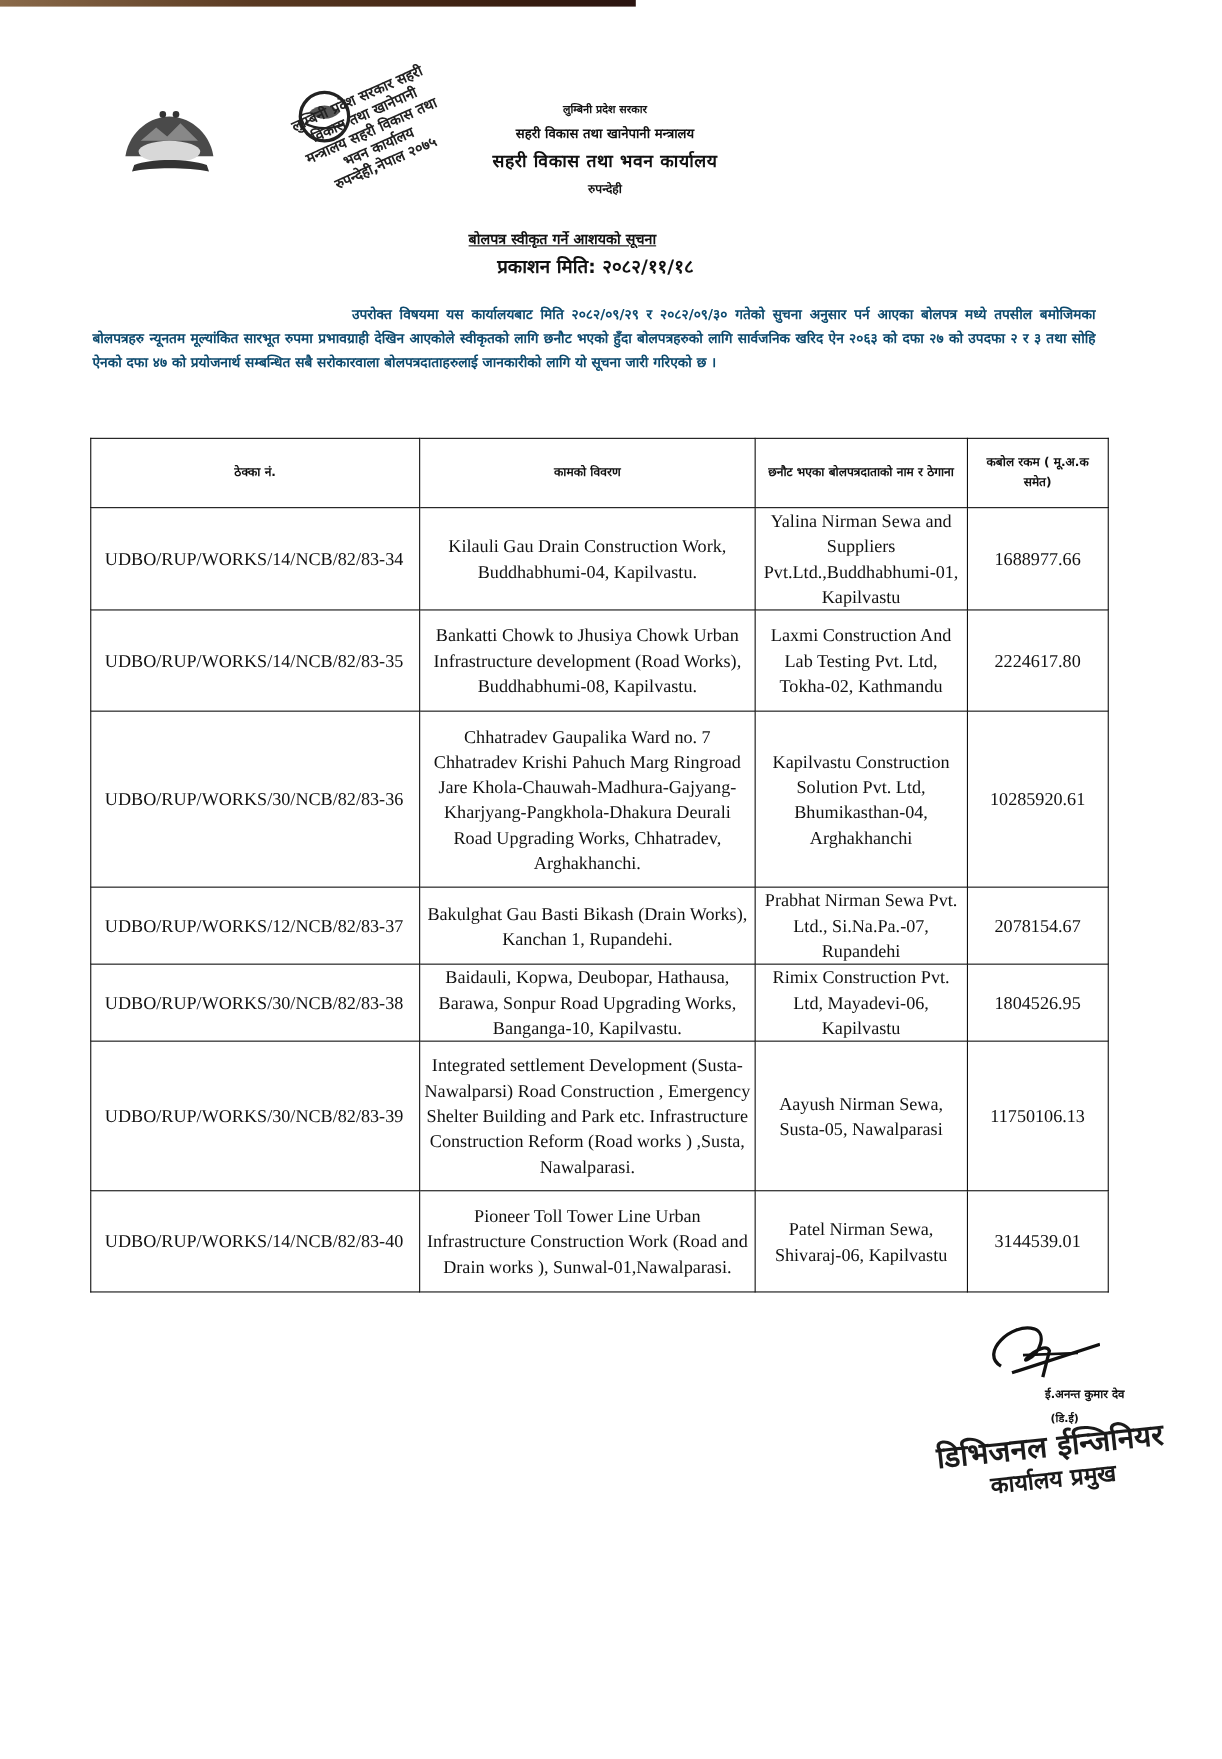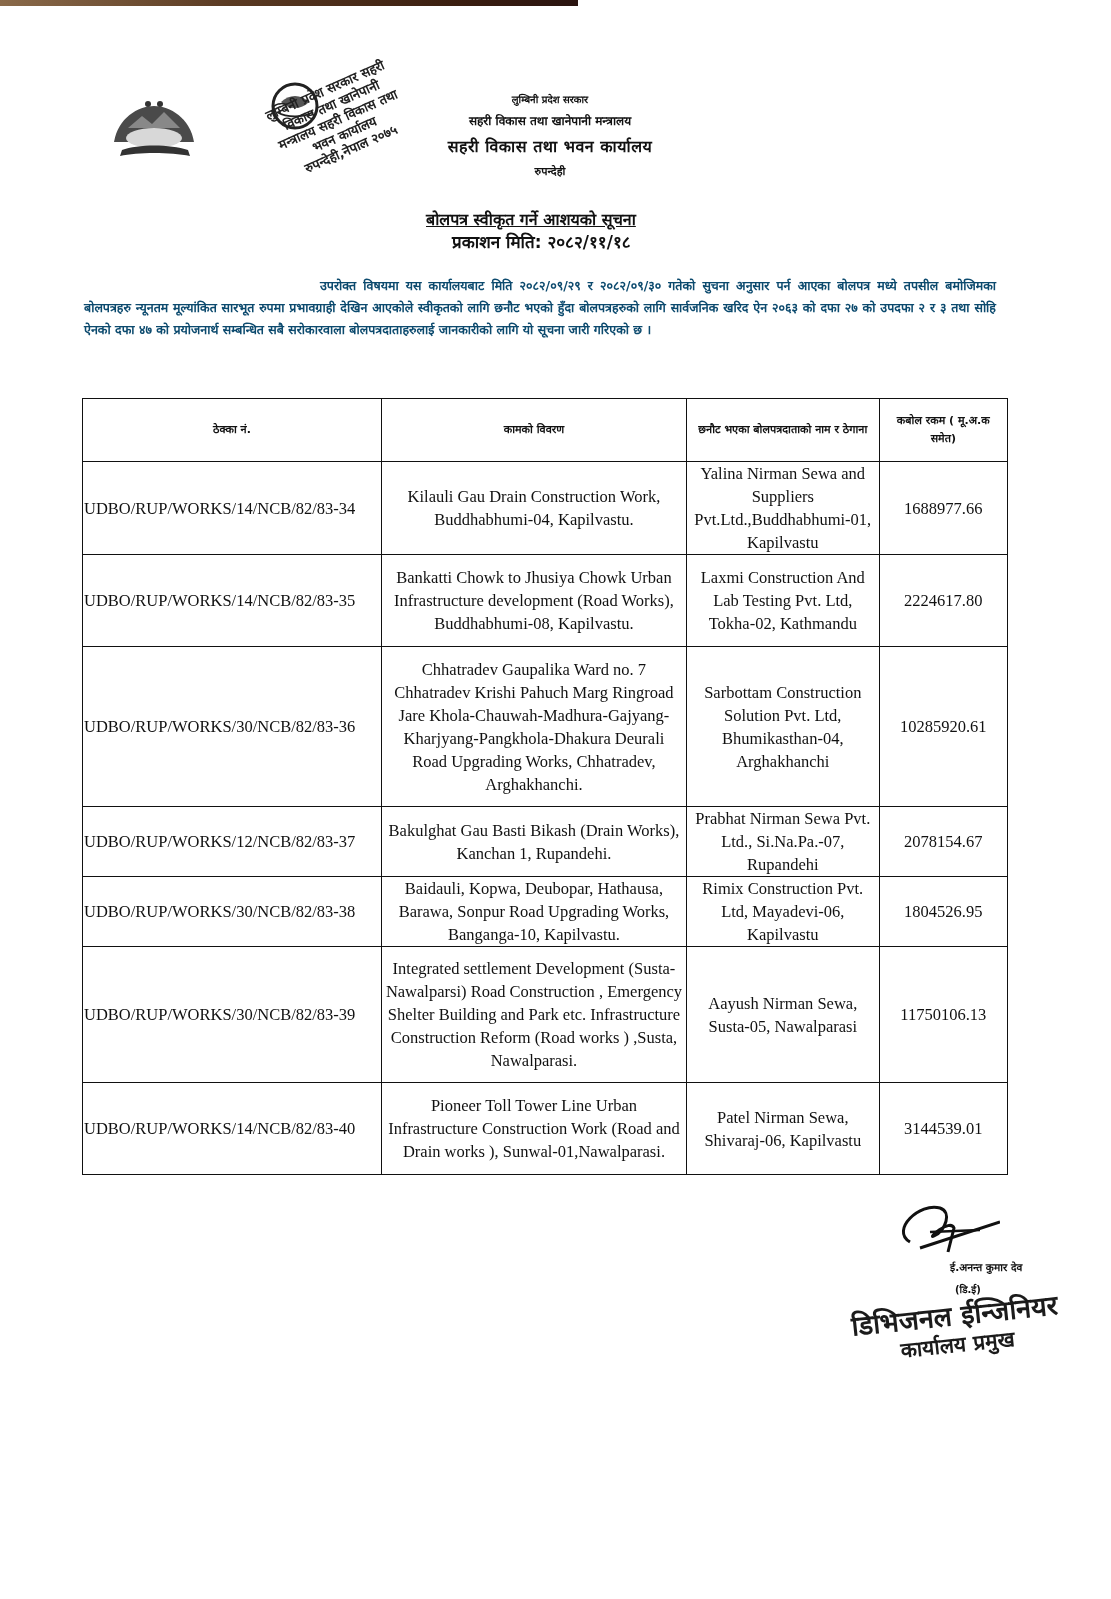--- a/index.html
+++ b/index.html
@@ -18,34 +18,34 @@
   .seal-text {
     position: absolute; left: 258px; top: 112px; width: 140px;
     font-family: "DejaVu Sans", sans-serif; font-size: 13px; font-weight: bold; line-height: 16px;
     color: #222; transform: rotate(-24deg); transform-origin: left top; text-align: center;
   }
   .header { position: absolute; left: 400px; top: 92px; width: 300px; text-align: center; font-family: "DejaVu Sans", sans-serif; }
   .hdr-l1 { font-size: 10px; font-weight: bold; margin: 0 0 6px 0; }
   .hdr-l2 { font-size: 12px; font-weight: bold; margin: 0 0 6px 0; }
   .hdr-l3 { font-size: 16px; font-weight: bold; margin: 0 0 6px 0; letter-spacing: 0.5px; }
   .hdr-l4 { font-size: 11px; font-weight: bold; margin: 0 0 24px 0; }
-  .notice-title { position: absolute; left: 426px; top: 208px; font-family: "DejaVu Sans", sans-serif; font-size: 16px; font-weight: bold; text-decoration: underline; }
+  .notice-title { position: absolute; left: 426px; top: 208px; font-family: "DejaVu Sans", sans-serif; font-size: 13px; font-weight: bold; text-decoration: underline; }
   .pub-date { position: absolute; left: 452px; top: 230px; font-family: "DejaVu Sans", sans-serif; font-size: 17px; font-weight: bold; }
   .body-text {
     position: absolute; left: 84px; top: 275px; width: 912px;
     font-family: "DejaVu Sans", sans-serif; font-size: 12.5px; line-height: 22px; font-weight: bold; color: #0c4a6e;
     text-indent: 236px; text-align: justify;
   }
   table.tenders {
     position: absolute; left: 82px; top: 398px; width: 926px; border-collapse: collapse;
     font-family: "Liberation Serif", serif; font-size: 16.5px; line-height: 23px;
   }
   table.tenders th, table.tenders td { border: 1.6px solid #111; text-align: center; vertical-align: middle; padding: 0 3px; }
   table.tenders th { font-family: "DejaVu Sans", sans-serif; font-size: 11px; font-weight: bold; height: 62px; line-height: 18px; }
-  table.tenders td.c0 { text-align: left; padding-left: 1px; white-space: nowrap; }
+  table.tenders td.c0 { text-align: center; padding-left: 1px; white-space: nowrap; }
   .col0 { width: 293px; } .col1 { width: 307px; } .col2 { width: 187px; } .col3 { width: 123px; }
   .sign-area { position: absolute; left: 860px; top: 1200px; width: 200px; }
   .signature { position: absolute; left: 30px; top: 0; width: 110px; height: 60px; }
   .signer-name { position: absolute; left: 90px; top: 1260px; width: 140px; font-family: "DejaVu Sans", sans-serif; font-size: 10.5px; font-weight: bold; }
   .signer-abbr { position: absolute; left: 955px; top: 1282px; font-family: "DejaVu Sans", sans-serif; font-size: 10px; font-weight: bold; }
   .stamp {
     position: absolute; left: 836px; top: 1300px; width: 240px; text-align: center;
     font-family: "DejaVu Sans", sans-serif; font-weight: bold; color: #1b1b1b; transform: rotate(-6deg);
   }
   .stamp .s1 { font-size: 27px; line-height: 32px; }
@@ -101,21 +101,21 @@
     </tr>
     <tr style="height:92px">
       <td class="c0">UDBO/RUP/WORKS/14/NCB/82/83-35</td>
       <td>Bankatti Chowk to Jhusiya Chowk Urban Infrastructure development (Road Works), Buddhabhumi-08, Kapilvastu.</td>
       <td>Laxmi Construction And Lab Testing Pvt. Ltd, Tokha-02, Kathmandu</td>
       <td>2224617.80</td>
     </tr>
     <tr style="height:160px">
       <td class="c0">UDBO/RUP/WORKS/30/NCB/82/83-36</td>
       <td>Chhatradev Gaupalika Ward no. 7 Chhatradev Krishi Pahuch Marg Ringroad Jare Khola-Chauwah-Madhura-Gajyang-Kharjyang-Pangkhola-Dhakura Deurali Road Upgrading Works, Chhatradev,  Arghakhanchi.</td>
-      <td>Sarbottam Construction Solution Pvt. Ltd, Bhumikasthan-04, Arghakhanchi</td>
+      <td>Kapilvastu Construction Solution Pvt. Ltd, Bhumikasthan-04, Arghakhanchi</td>
       <td>10285920.61</td>
     </tr>
     <tr style="height:68px">
       <td class="c0">UDBO/RUP/WORKS/12/NCB/82/83-37</td>
       <td>Bakulghat Gau Basti Bikash (Drain Works), Kanchan 1, Rupandehi.</td>
       <td>Prabhat Nirman Sewa Pvt. Ltd., Si.Na.Pa.-07, Rupandehi</td>
       <td>2078154.67</td>
     </tr>
     <tr style="height:70px">
       <td class="c0">UDBO/RUP/WORKS/30/NCB/82/83-38</td>

